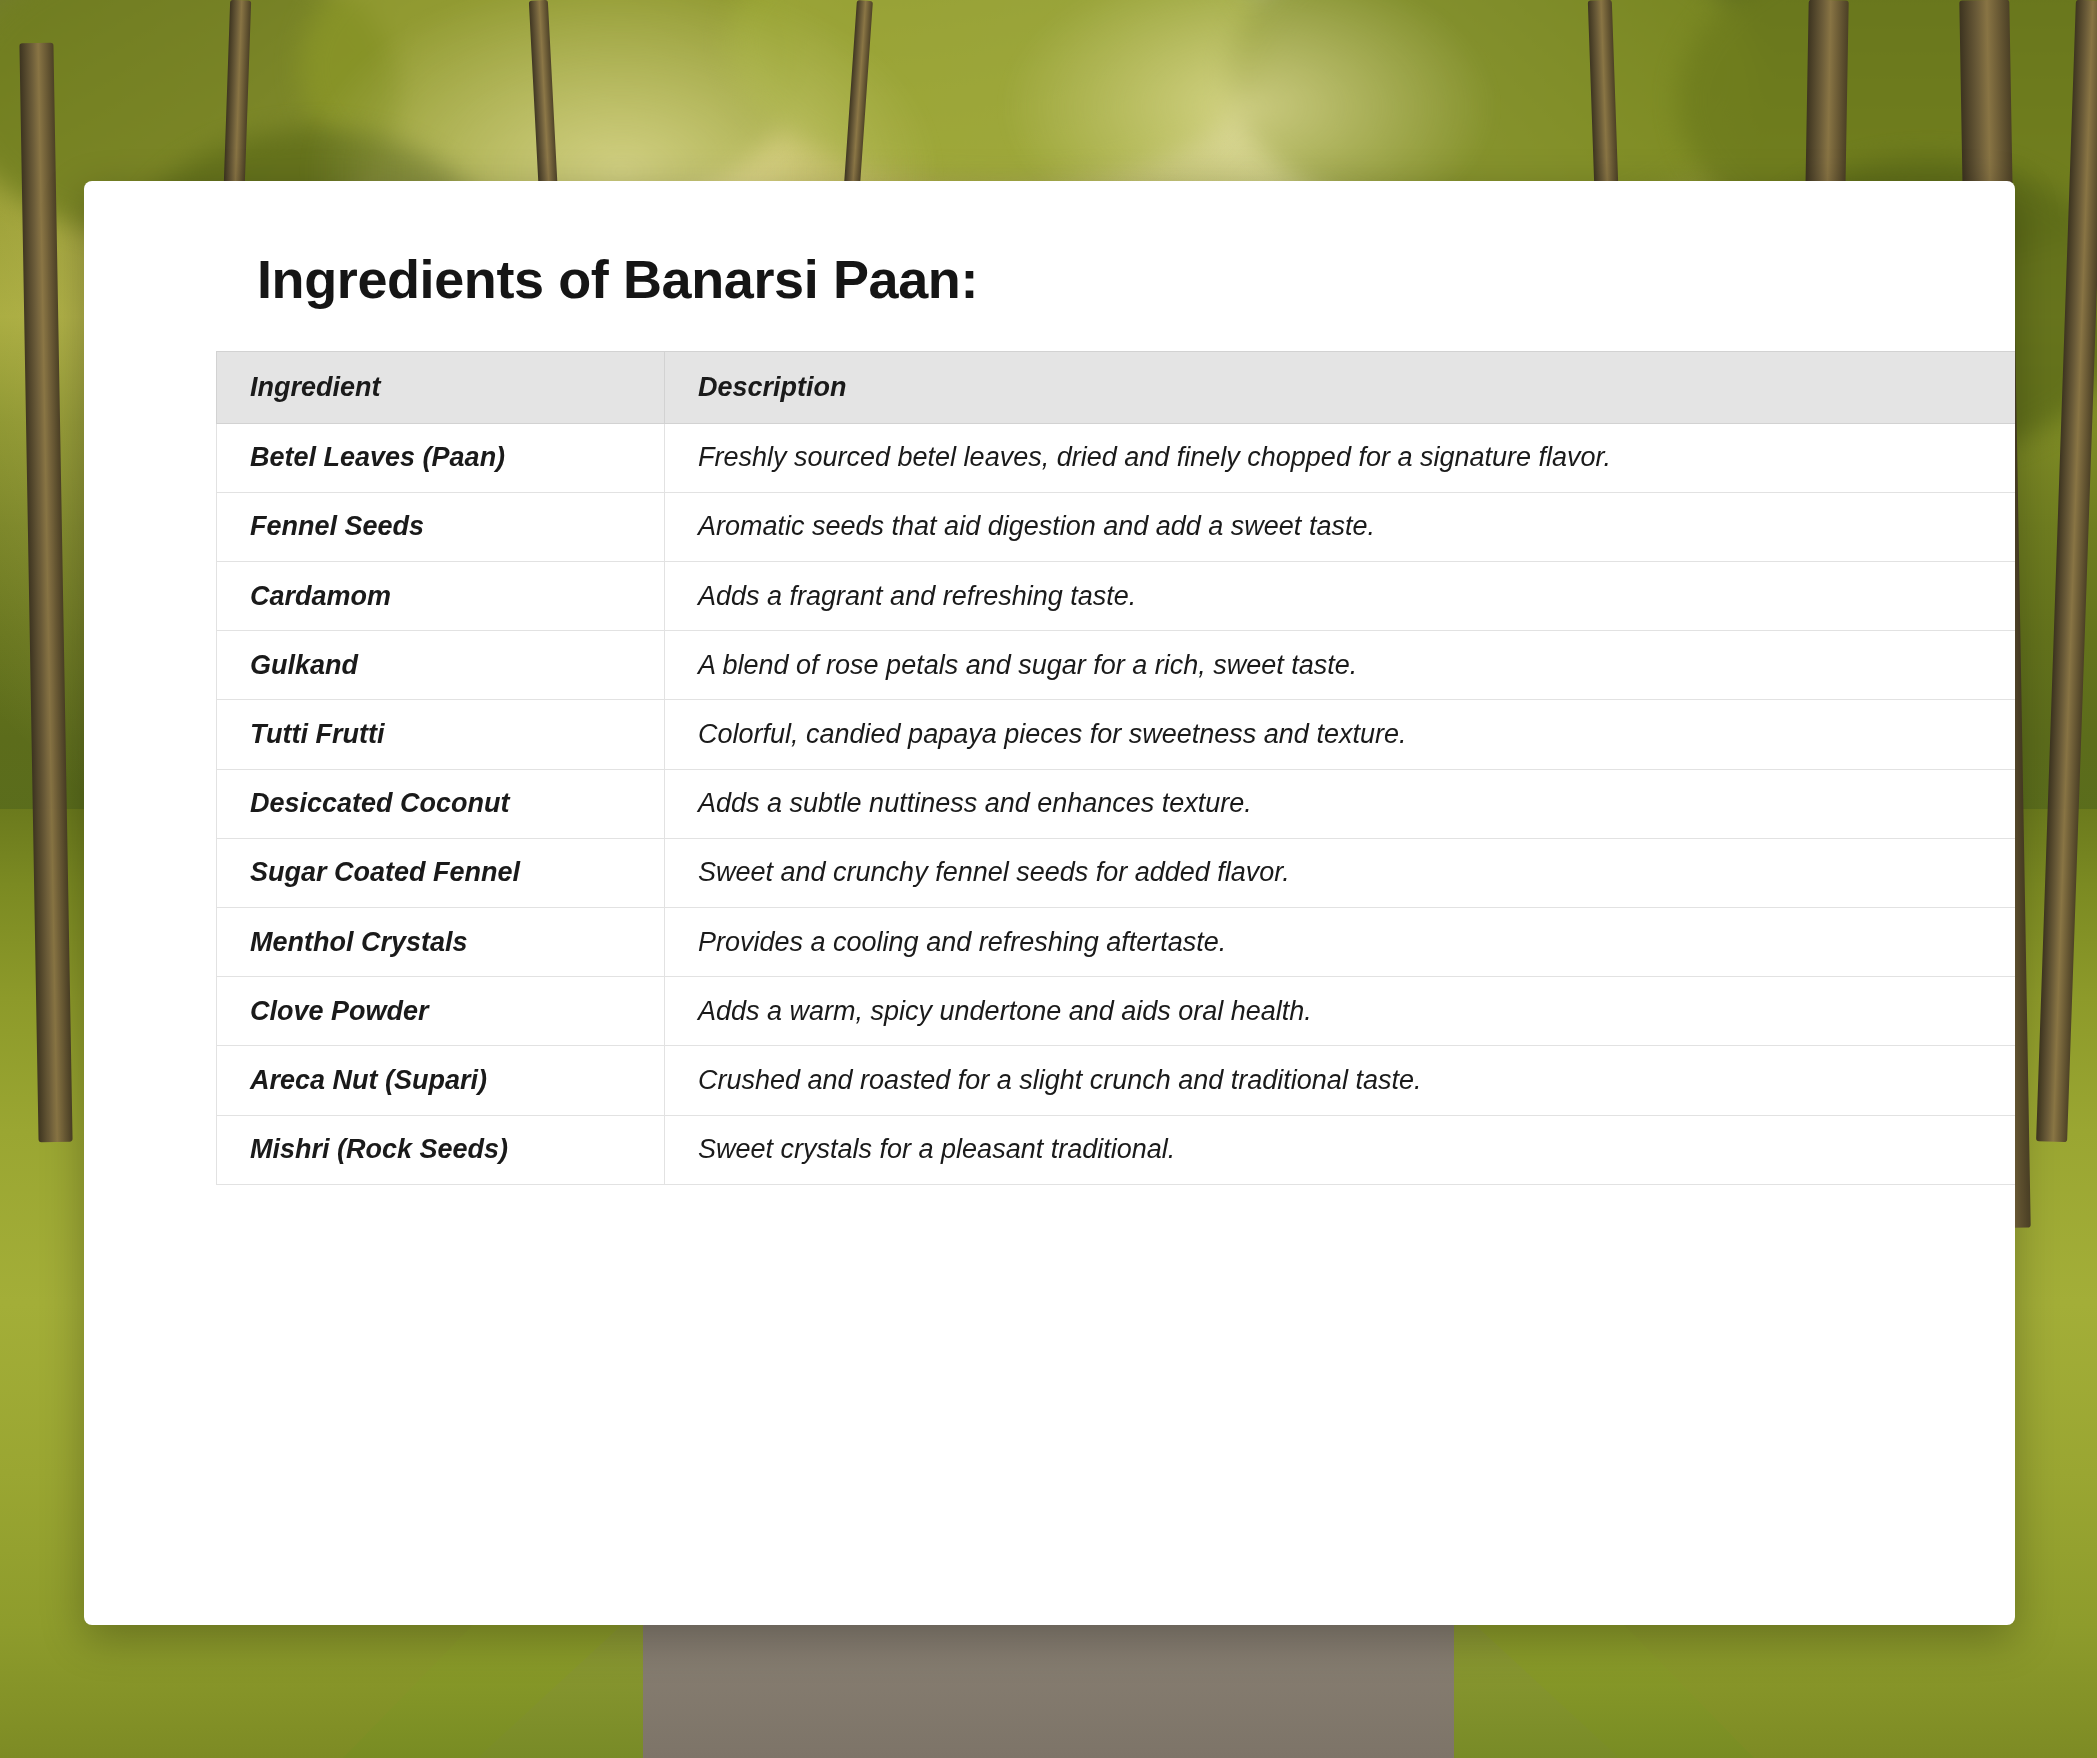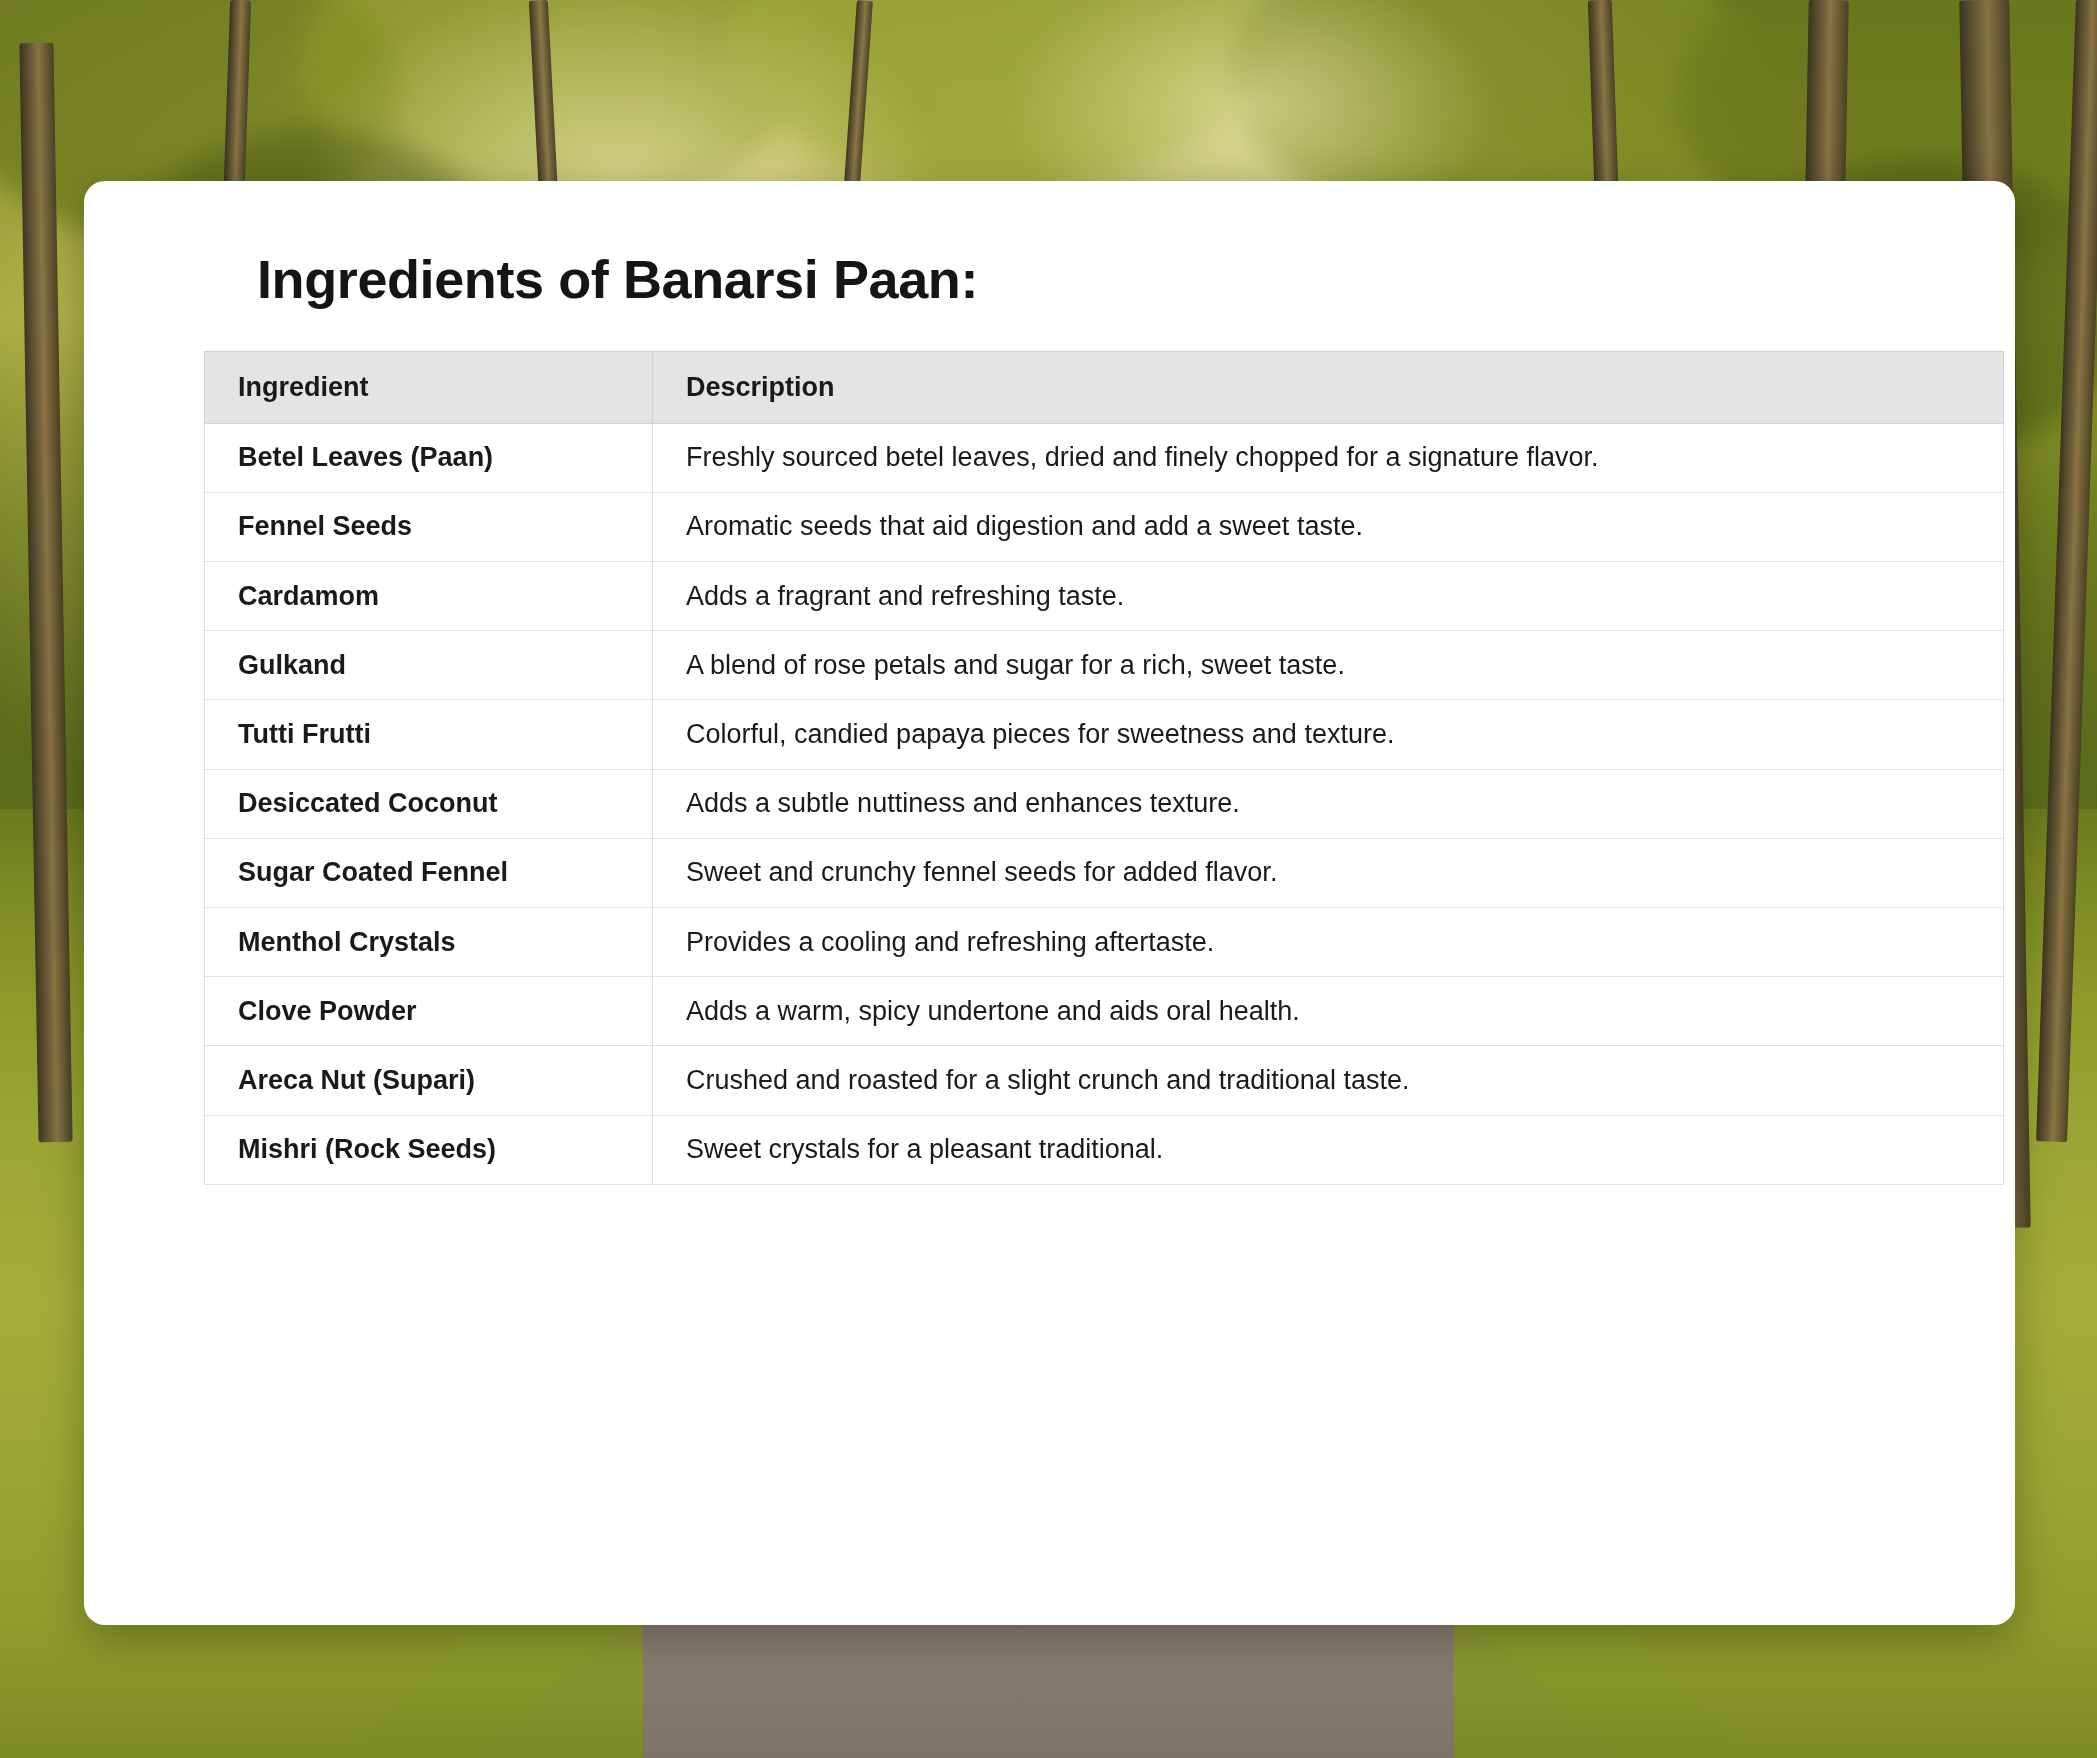--- a/index.html
+++ b/index.html
@@ -77,39 +77,40 @@
   }
 
   
   .card {
     position: absolute;
     left: 84px;
     top: 181px;
     width: 1931px;
     height: 1444px;
     background: #ffffff;
-    border-radius: 21px;
+    border-radius: 8px;
     box-shadow: 0 13px 43px rgba(0,0,0,0.28);
     overflow: hidden;
   }
   .card-inner {
     padding: 51px 69px 0 69px;
   }
   .page-title {
     font-size: 54px;
     font-weight: bold;
     color: #151515;
     letter-spacing: -0.4px;
     margin: 15.7px 0 0 104px;
   }
 
   
   .table-wrap {
-    margin: 41px 0 0 4px;
+    margin: 41px 0 0 16px;
     padding: 0 32px 0 116px;
+    font-style: italic;
   }
   table.ingredients {
     width: 1799px;
     border-collapse: collapse;
     table-layout: fixed;
   }
   table.ingredients thead th {
     background: #e4e4e4;
     text-align: left;
     font-size: 27px;

